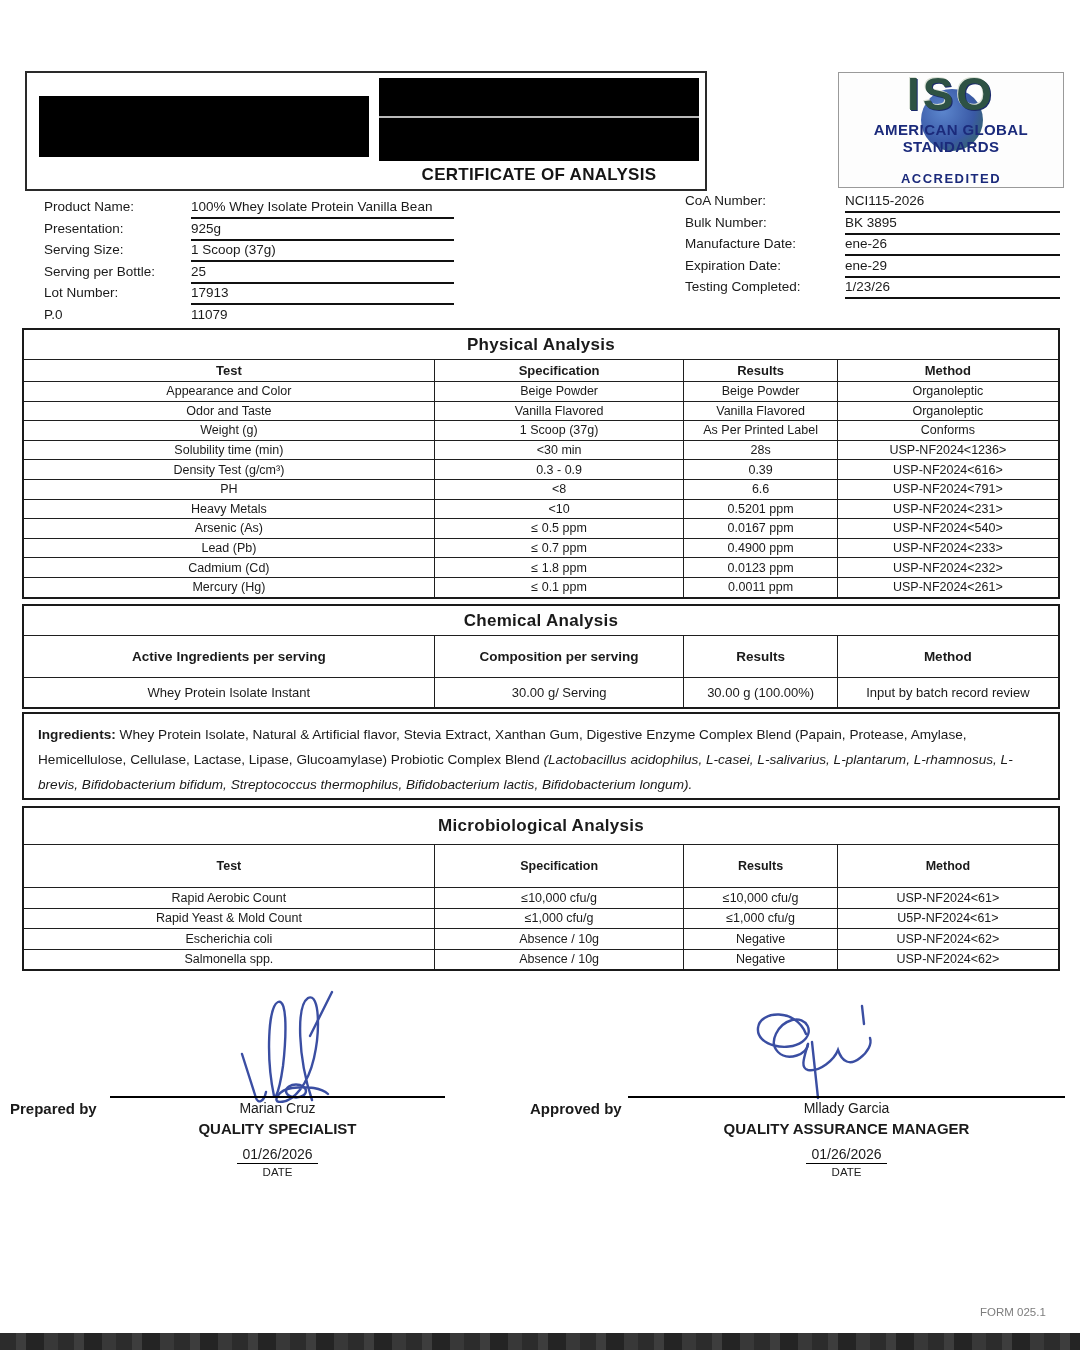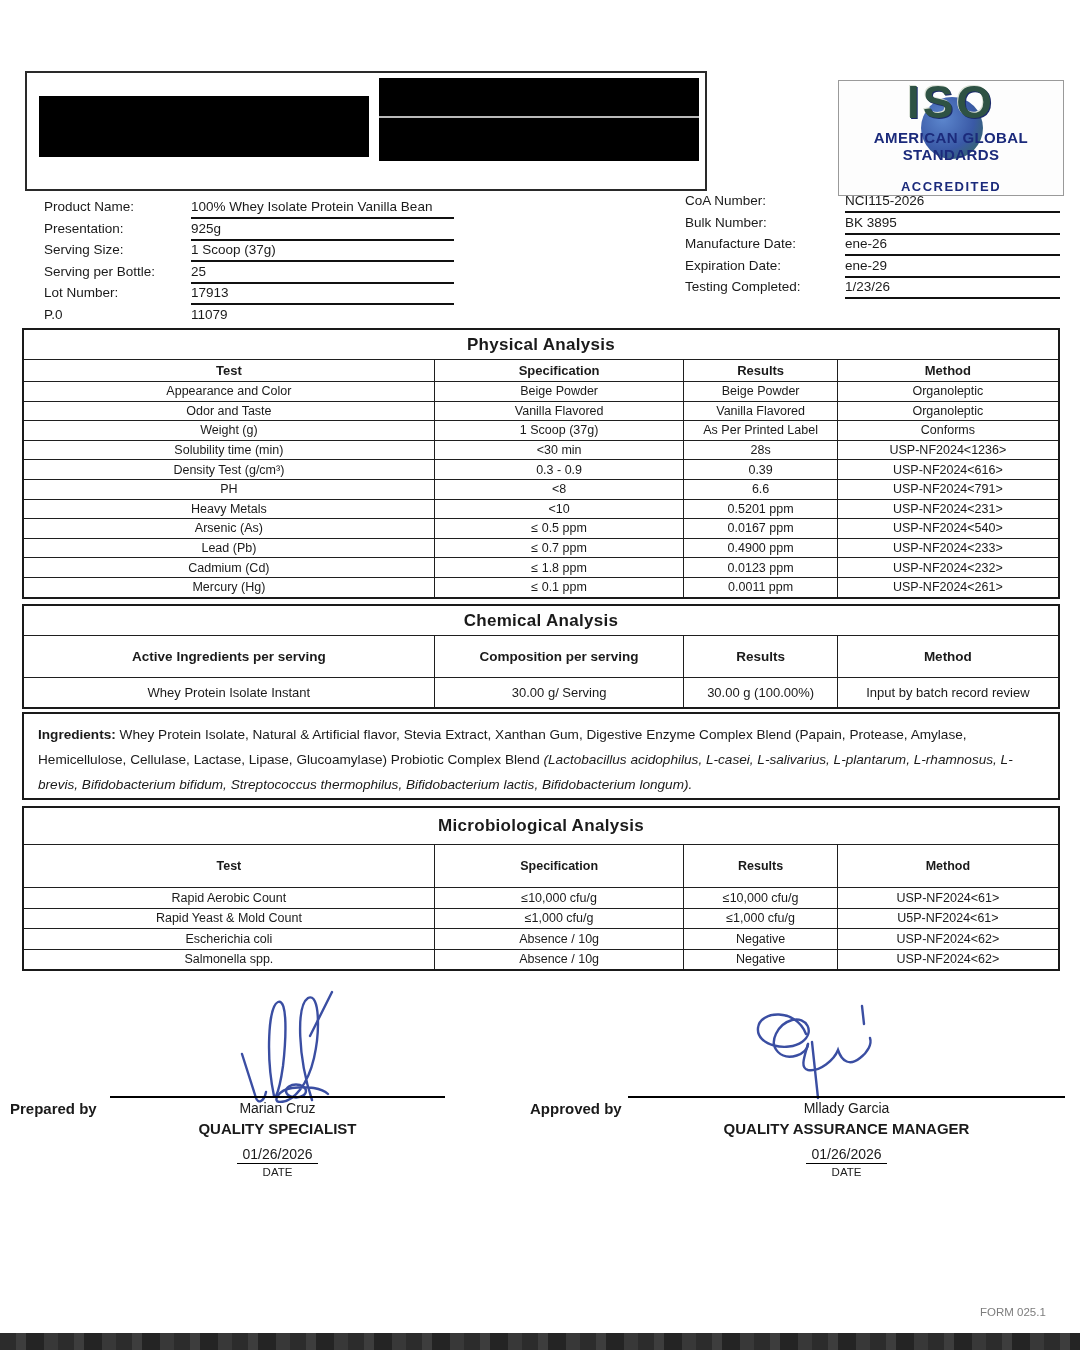--- a/index.html
+++ b/index.html
@@ -8,21 +8,21 @@
     font-family:"Liberation Sans","DejaVu Sans",sans-serif; color:#1a1a1a;
     overflow:hidden; margin:0 auto;
   }
   
   .header-box{position:absolute; left:25px; top:71px; width:678px; height:116px; border:2px solid #2a2a2a; background:#fff;}
   .redact{background:#000; position:absolute;}
   .redact-a{left:12px; top:23px; width:330px; height:61px;}
   .redact-b{left:352px; top:5px; width:320px; height:83px;}
   .redact-b .seam{position:absolute; left:0; top:46%; width:100%; height:2px; background:#e9e9e9; opacity:.8;}
   .doc-title{position:absolute; left:348px; bottom:4px; width:328px; text-align:center; font-weight:bold; font-size:17px; letter-spacing:.3px; color:#151515;}
-  .iso-box{position:absolute; left:838px; top:72px; width:224px; height:114px; border:1px solid #9a9a9a; background:#fdfdfd;margin-top:8px;}
+  .iso-box{position:absolute; left:838px; top:72px; width:224px; height:114px; border:1px solid #9a9a9a; background:#fdfdfd;}
   .iso-globe{position:absolute; left:82px; top:16px; width:62px; height:62px; border-radius:50%;
     background:radial-gradient(circle at 35% 35%, #4a79c8 0%, #24479c 55%, #1d5c34 100%); opacity:.9;}
   .iso-word{position:absolute; top:-6px; left:0; width:100%; text-align:center; font-weight:900; font-size:46px; letter-spacing:3px;
     color:#2e5244; text-shadow:1px 1px 0 #1b2a6b, -1px -1px 0 #d8dfd4;}
   .iso-line{position:absolute; top:48px; left:0; width:100%; text-align:center; font-weight:bold; font-size:15px; letter-spacing:.4px; color:#1b2a7b;}
   .iso-num{position:absolute; top:52px; left:0; width:100%; text-align:center; font-weight:900; font-size:38px; letter-spacing:3px;
     color:#eef1f8; -webkit-text-stroke:2px #20337f; text-shadow:2px 2px 0 #6c7aa8;}
   .iso-acc{position:absolute; bottom:1px; left:0; width:100%; text-align:center; font-weight:bold; font-size:13px; letter-spacing:1.5px; color:#1b2a7b;}
   
   .pinfo{position:absolute; font-size:13.5px;}
@@ -70,20 +70,21 @@
 </head>
 <body>
 
 <div class="page">
 
   <div class="header-box">
     <div class="redact redact-a"></div>
     <div class="redact redact-b">
         <div class="seam"></div>
       </div>
+    <div class="doc-title">CERTIFICATE OF ANALYSIS</div>
   </div>
 
   <div class="iso-box">
     <div class="iso-globe"></div>
     <div class="iso-word">ISO</div>
     <div class="iso-line">AMERICAN GLOBAL STANDARDS</div>
     <div class="iso-acc">ACCREDITED</div>
   </div>
 
   <div class="pinfo pinfo-left">

